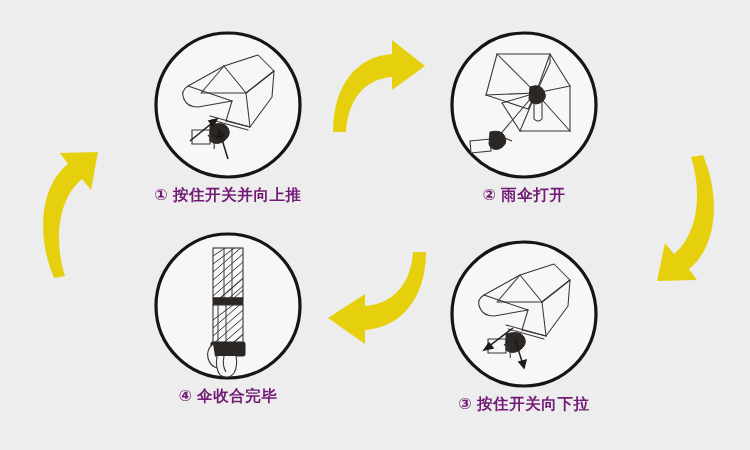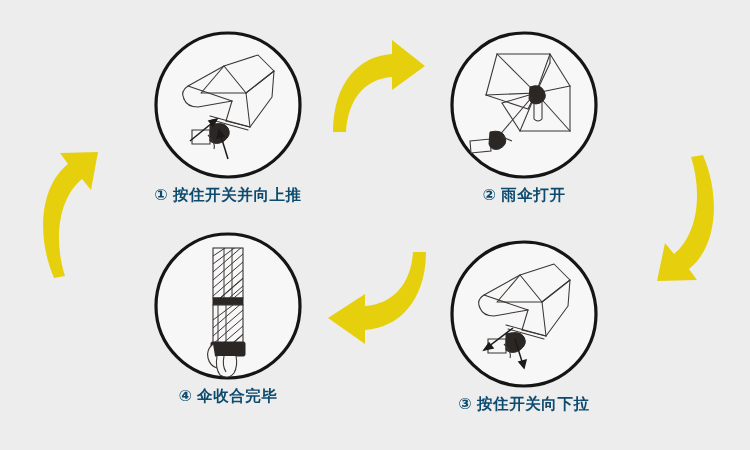--- a/index.html
+++ b/index.html
@@ -34,21 +34,21 @@
   .circle-wrap svg {
     display: block;
     width: 148px;
     height: 148px;
     overflow: visible;
   }
   .caption {
     margin-top: 7px;
     font-size: 15.5px;
     font-weight: bold;
-    color: #0c4a6e;
+    color: #701a75;
     letter-spacing: 0.6px;
     line-height: 1.2;
     white-space: nowrap;
   }
 
   
   #step-1 { left: 128px; top: 31px; }
   #step-2 { left: 424px; top: 31px; }
   #step-3 { left: 424px; top: 240px; }
   #step-4 { left: 128px; top: 232px; }

